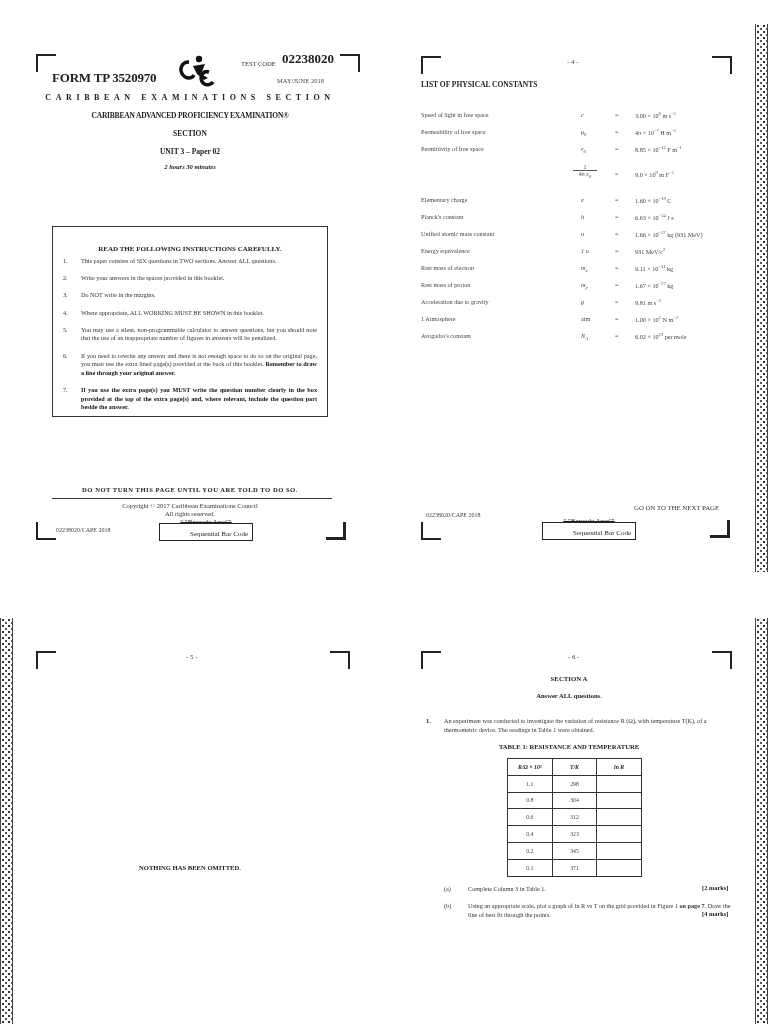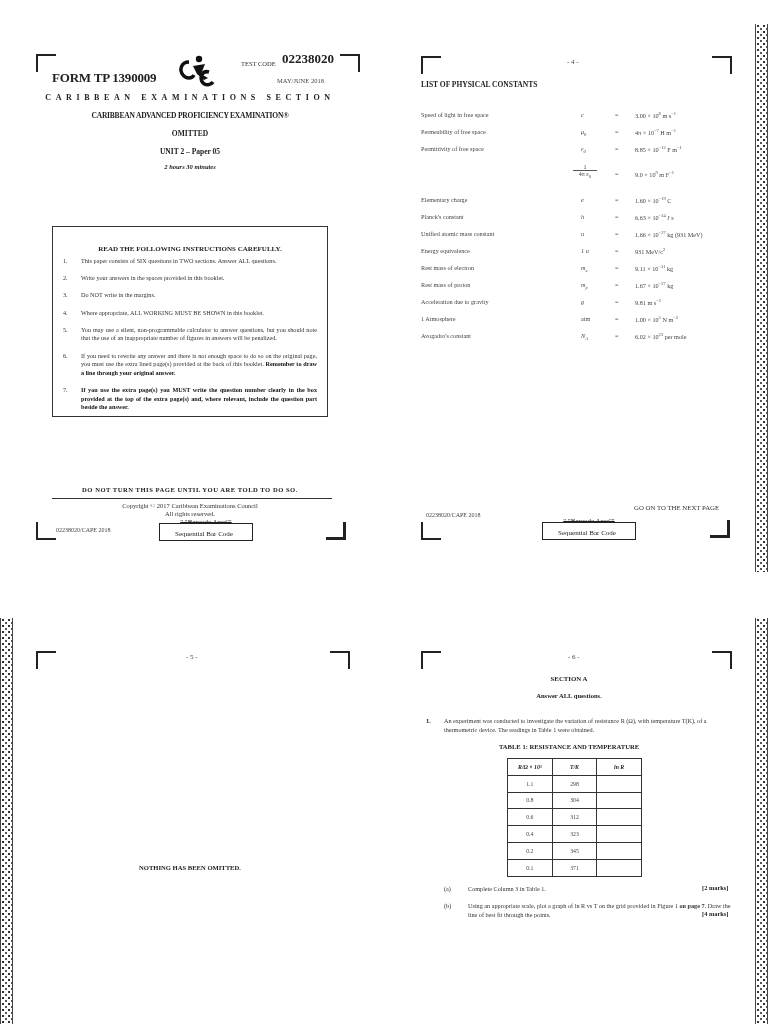--- a/index.html
+++ b/index.html
@@ -45,21 +45,21 @@
   .instr-list li .num { width: 18px; flex: 0 0 18px; }
   .instr-list li .txt { flex: 1; }
   .instr-list li .txt b { color: #111; }
 
   .donot { font-size: 6.6px; font-weight: bold; letter-spacing: 0.5px; }
   .rule { position: absolute; height: 1px; background: #333; }
   .copyright { font-size: 6.5px; color: #333; line-height: 8px; }
   .foot-code { font-size: 6px; color: #444; }
   .barcode-box { position: absolute; border: 1px solid #222; background: #fff; text-align: center; }
   .barcode-box .top { font-size: 7px; position: absolute; top: -6px; left: 0; right: 0; text-decoration: line-through; color: #222; }
-  .barcode-box .bottom { font-size: 7px; position: absolute; bottom: 2px; left: 0; right: 4px; color: #222; }
+  .barcode-box .bottom { font-size: 7px; position: absolute; bottom: 2px; left: 0; right: 4px; color: #222; text-align: right; }
   .go-on { font-size: 6.8px; color: #333; }
 
   
   .section-head { font-size: 7.5px; font-weight: bold; }
   .const-row { position: absolute; left: 0; width: 320px; height: 10px; font-size: 6.2px; color: #444; }
   .const-row .name { position: absolute; left: 0; top: 0; }
   .const-row .sym { position: absolute; left: 160px; top: 0; font-style: italic; }
   .const-row .eq { position: absolute; left: 194px; top: 0; }
   .const-row .val { position: absolute; left: 214px; top: 0; }
   .const-row sup { font-size: 4.5px; }
@@ -79,39 +79,39 @@
 <body>
 
 <div class="strip" style="left:755px; top:24px; height:548px;"></div>
 <div class="strip" style="left:755px; top:618px; height:406px;"></div>
 <div class="strip" style="left:0px; top:618px; height:406px;"></div>
 
 <div class="page" style="left:0; top:0; width:380px; height:570px;">
   <div class="corner tl" style="left:36px; top:54px;"></div>
   <div class="corner tr" style="left:340px; top:54px;"></div>
 
-  <div class="abs form-tp" style="left:52px; top:70px;">FORM TP 1390009</div>
+  <div class="abs form-tp" style="left:52px; top:70px;">FORM TP 3520970</div>
 
   <div class="abs" style="left:175px; top:52px; width:42px; height:36px;">
     <svg width="42" height="36" viewBox="0 0 42 36">
       <path d="M14 10 C6 10 4 18 8 23 C11 27 17 27 19 23" stroke="#111" stroke-width="3.5" fill="none"></path>
       <circle cx="24" cy="7" r="3.2" fill="#111"></circle>
       <path d="M18 14 L30 12 L26 22 L33 26 L29 28 L22 22 Z" fill="#111"></path>
       <path d="M34 20 C27 18 24 26 28 31 C31 34 36 33 38 30" stroke="#111" stroke-width="3.5" fill="none"></path>
     </svg>
   </div>
 
   <div class="abs test-code-label" style="left:241px; top:60px;">TEST CODE</div>
   <div class="abs test-code" style="left:282px; top:51px;">02238020</div>
   <div class="abs session" style="left:277px; top:77px;">MAY/JUNE 2018</div>
 
   <div class="abs council center" style="left:40px; width:300px; top:93px;">CARIBBEAN EXAMINATIONS SECTION</div>
   <div class="abs exam center" style="left:40px; width:300px; top:111px;">CARIBBEAN ADVANCED PROFICIENCY EXAMINATION®</div>
-  <div class="abs subject center" style="left:40px; width:300px; top:129px;">OMITTED</div>
-  <div class="abs unit center" style="left:40px; width:300px; top:147px;">UNIT 2 – Paper 05</div>
+  <div class="abs subject center" style="left:40px; width:300px; top:129px;">SECTION</div>
+  <div class="abs unit center" style="left:40px; width:300px; top:147px;">UNIT 3 – Paper 02</div>
   <div class="abs duration center" style="left:40px; width:300px; top:163px;">2 hours 30 minutes</div>
 
   <div class="instr-box" style="left:52px; top:226px; width:276px; height:191px;">
     <div class="instr-title">READ THE FOLLOWING INSTRUCTIONS CAREFULLY.</div>
     <ul class="instr-list">
       <li>
           <span class="num">1.</span>
           <span class="txt">This paper consists of SIX questions in TWO sections.  Answer ALL questions.</span>
         </li>
       <li>

